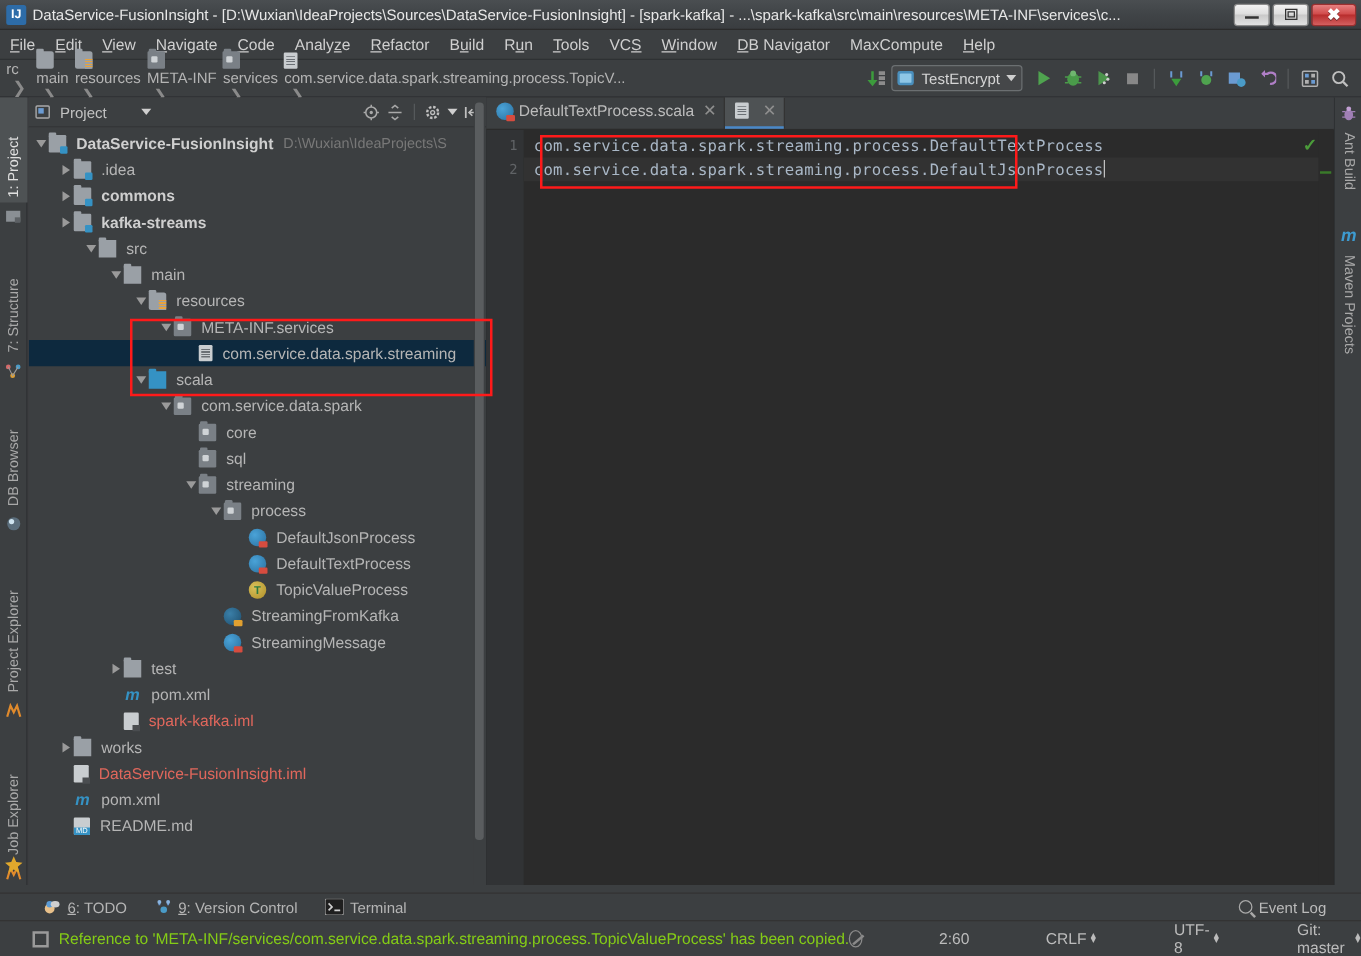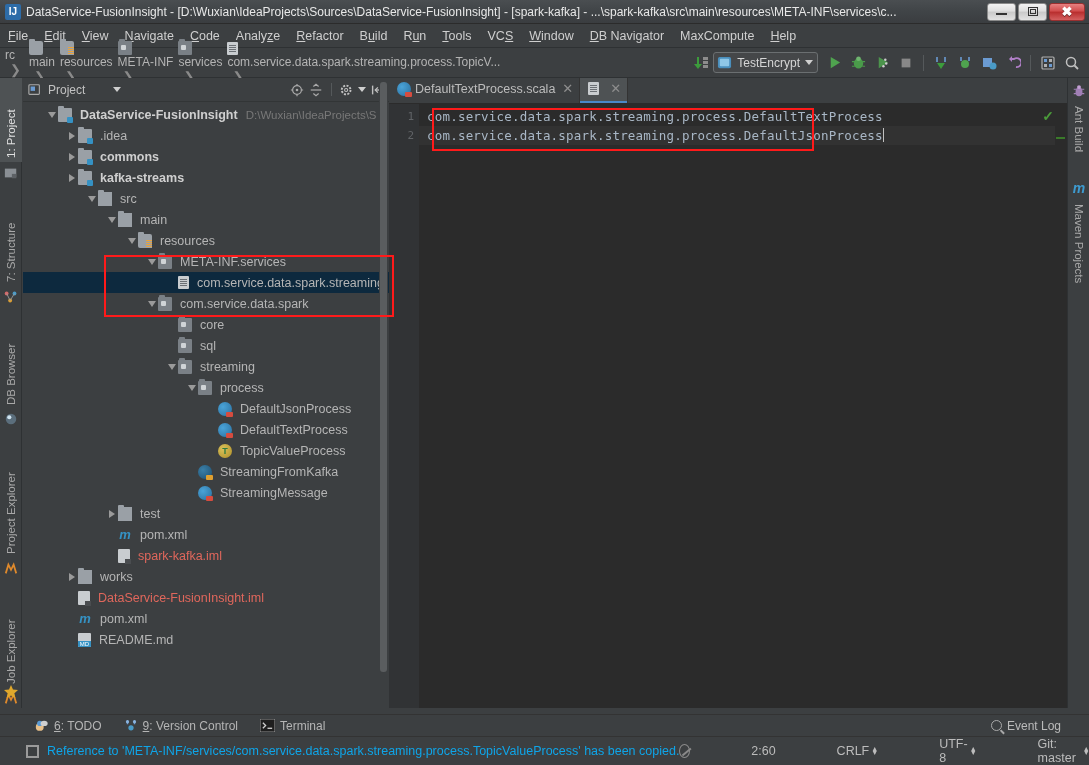--- a/index.html
+++ b/index.html
@@ -124,21 +124,21 @@
   }
   .panel-header .ph-title { font-size:12px; color:#c2c2c2; margin-left:5px;}
   .ph-icons { margin-left:auto; display:flex; align-items:center; gap:3px;}
   .ph-btn { width:16px; height:16px; display:flex; align-items:center; justify-content:center; }
   .tree {
     flex:1 1 auto; overflow:hidden; position:relative;
     background:#3c3f41; padding-top:2px;
   }
   .trow {
     height:21px; display:flex; align-items:center; white-space:nowrap;
-    font-size:12.5px; color:#b5b5b5; position:relative;padding-left:19px;
+    font-size:12.5px; color:#b5b5b5; position:relative;
   }
   .trow.selected { background:#0d293e; }
   .tw { width:12px; height:21px; display:flex; align-items:center; justify-content:center; flex:0 0 auto;}
   .tri-r { width:0;height:0;border-top:4px solid transparent;border-bottom:4px solid transparent;border-left:6px solid #9a9a9a;}
   .tri-d { width:0;height:0;border-left:4px solid transparent;border-right:4px solid transparent;border-top:6px solid #9a9a9a;}
   .tlabel { margin-left:4px; }
   .tpath { color:#787878; font-size:11.5px; margin-left:8px; }
   .bold { font-weight:bold; color:#cfcfcf; }
   .iml-txt { color:#e0675c; }
 
@@ -245,21 +245,21 @@
     width:11px;height:11px;border:1.5px solid #a9a9a9;border-radius:50%;position:relative;
   }
   .mag:after{content:"";position:absolute;right:-4px;bottom:-2px;width:5px;height:1.5px;background:#a9a9a9;transform:rotate(45deg);}
 
   
   .statusbar {
     position:absolute; left:0; bottom:0; width:1089px; height:29px;
     background:#3c3f41; border-top:1px solid #333;
     display:flex; align-items:center; padding:0 6px;
   }
-  .status-msg { font-size:12.5px; color:#0ea5e9; margin-left:8px; white-space:nowrap;}
+  .status-msg { font-size:12.5px; color:#84cc16; margin-left:8px; white-space:nowrap;}
   .status-sq { width:13px;height:13px;border:2px solid #9a9a9a; margin-left:20px; flex:0 0 auto;}
   .status-right { margin-left:auto; display:flex; align-items:center; gap:13px; font-size:12.5px; color:#bcbcbc;}
   .sw { display:flex; align-items:center; gap:2px;margin-left:48px; }
   .updn { display:inline-flex; flex-direction:column; line-height:4px; font-size:7px; color:#bcbcbc;}
   .circ-slash { width:14px;height:14px;border:1.5px solid #8a8a8a;border-radius:50%;position:relative;}
   .circ-slash:after{content:"";position:absolute;left:1px;top:6px;width:11px;height:1.5px;background:#8a8a8a;transform:rotate(-40deg);}
   .lock-i { width:9px;height:11px;border:1.5px solid #a9a9a9;border-radius:1px;position:relative;margin-top:3px;}
   .lock-i:before{content:"";position:absolute;left:1.5px;top:-5px;width:6px;height:5px;border:1.5px solid #a9a9a9;border-bottom:none;border-radius:3px 3px 0 0;}
   .tbadge { border:1px solid #4f8a3f; color:#69b04f; font-size:10px; padding:0 2px; border-radius:2px;}
   .trash-i { width:13px;height:13px; color:#a9a9a9; font-size:12px; line-height:13px;}
@@ -606,20 +606,28 @@
           <span class="ic ic-folder-pkg"></span>
           <span class="tlabel ">META-INF.services</span>
         </div>
         <div class="trow selected">
           <span style="width:124px;flex:0 0 auto;"></span>
           <span class="tw"></span>
           <span class="ic ic-file"></span>
           <span class="tlabel ">com.service.data.spark.streaming</span>
         </div>
         <div class="trow">
+          <span style="width:84px;flex:0 0 auto;"></span>
+          <span class="tw">
+            <span class="tri-d"></span>
+          </span>
+          <span class="ic ic-srcfolder"></span>
+          <span class="tlabel ">scala</span>
+        </div>
+        <div class="trow">
           <span style="width:104px;flex:0 0 auto;"></span>
           <span class="tw">
             <span class="tri-d"></span>
           </span>
           <span class="ic ic-folder-pkg"></span>
           <span class="tlabel ">com.service.data.spark</span>
         </div>
         <div class="trow">
           <span style="width:124px;flex:0 0 auto;"></span>
           <span class="tw"></span>

